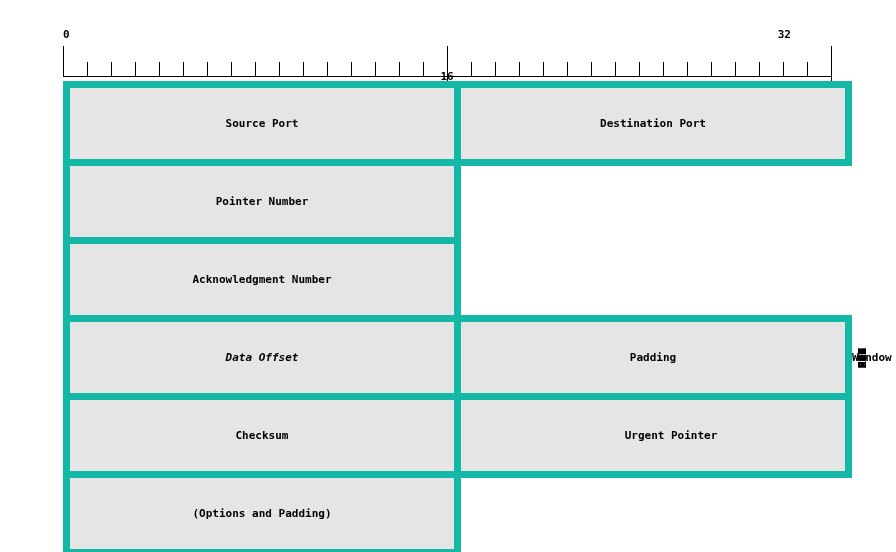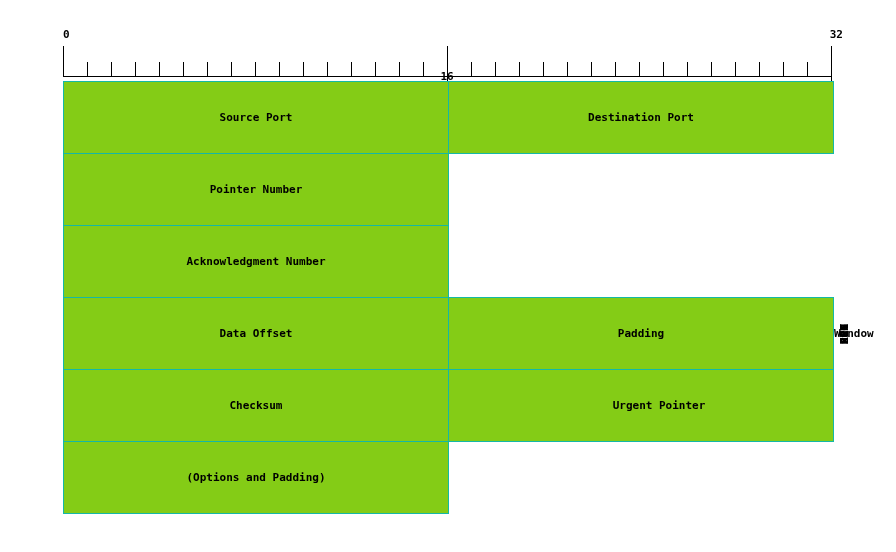--- a/index.html
+++ b/index.html
@@ -64,28 +64,28 @@
   
   #header-table {
     position: absolute;
     left: 63px;
     top: 81px;
     width: 769px;
     border-collapse: collapse;
     table-layout: fixed;
   }
   #header-table td {
-    border: 1px solid #14b8a6;
+    border: 7px solid #14b8a6;
     font-size: 11px;
     font-weight: bold;
     text-align: center;
     vertical-align: middle;
     padding: 0;
     height: 71px;
-    background: #84cc16;
+    background: #e5e5e5;
     white-space: nowrap;
   }
   td.flagcell {
     width: 24px;
     padding: 0;
   }
   .flag-rot {
     display: block;
     width: 71px;
     line-height: 22px;
@@ -106,21 +106,21 @@
   }
 </style>
 </head>
 <body>
 
 <div id="diagram">
 
   <div id="ruler">
     <span class="bit-label start" style="left: 0px;">0</span>
     <span class="bit-label mid" style="left: 384px; margin-top: 42px;">16</span>
-    <span class="bit-label end" style="left: 780px;">32</span>
+    <span class="bit-label end" style="left: 728px;">32</span>
 
     <div id="ruler-ticks">
         <div class="tick major" style="left: 0px;"></div>
         <div class="tick minor" style="left: 24px;"></div>
         <div class="tick minor" style="left: 48px;"></div>
         <div class="tick minor" style="left: 72px;"></div>
         <div class="tick minor" style="left: 96px;"></div>
         <div class="tick minor" style="left: 120px;"></div>
         <div class="tick minor" style="left: 144px;"></div>
         <div class="tick minor" style="left: 168px;"></div>
@@ -159,21 +159,21 @@
           <td style="width: 384px;"><span>Source Port</span></td>
           <td style="width: 384px;"><span>Destination Port</span></td>
         </tr>
         <tr>
           <td style="width: 768px;"><span>Pointer Number</span></td>
         </tr>
         <tr>
           <td style="width: 768px;"><span>Acknowledgment Number</span></td>
         </tr>
         <tr>
-          <td style="width: 96px;"><span>Data Offset</span></td>
+          <td style="width: 96px; font-style: italic;"><span>Data Offset</span></td>
           <td style="width: 144px;"><span>Padding</span></td>
           <td class="flagcell" style="width: 24px;">
             <div class="flag-wrap">
               <span class="flag-rot">URG</span>
             </div>
           </td>
           <td class="flagcell" style="width: 24px;">
             <div class="flag-wrap">
               <span class="flag-rot">ACK</span>
             </div>

